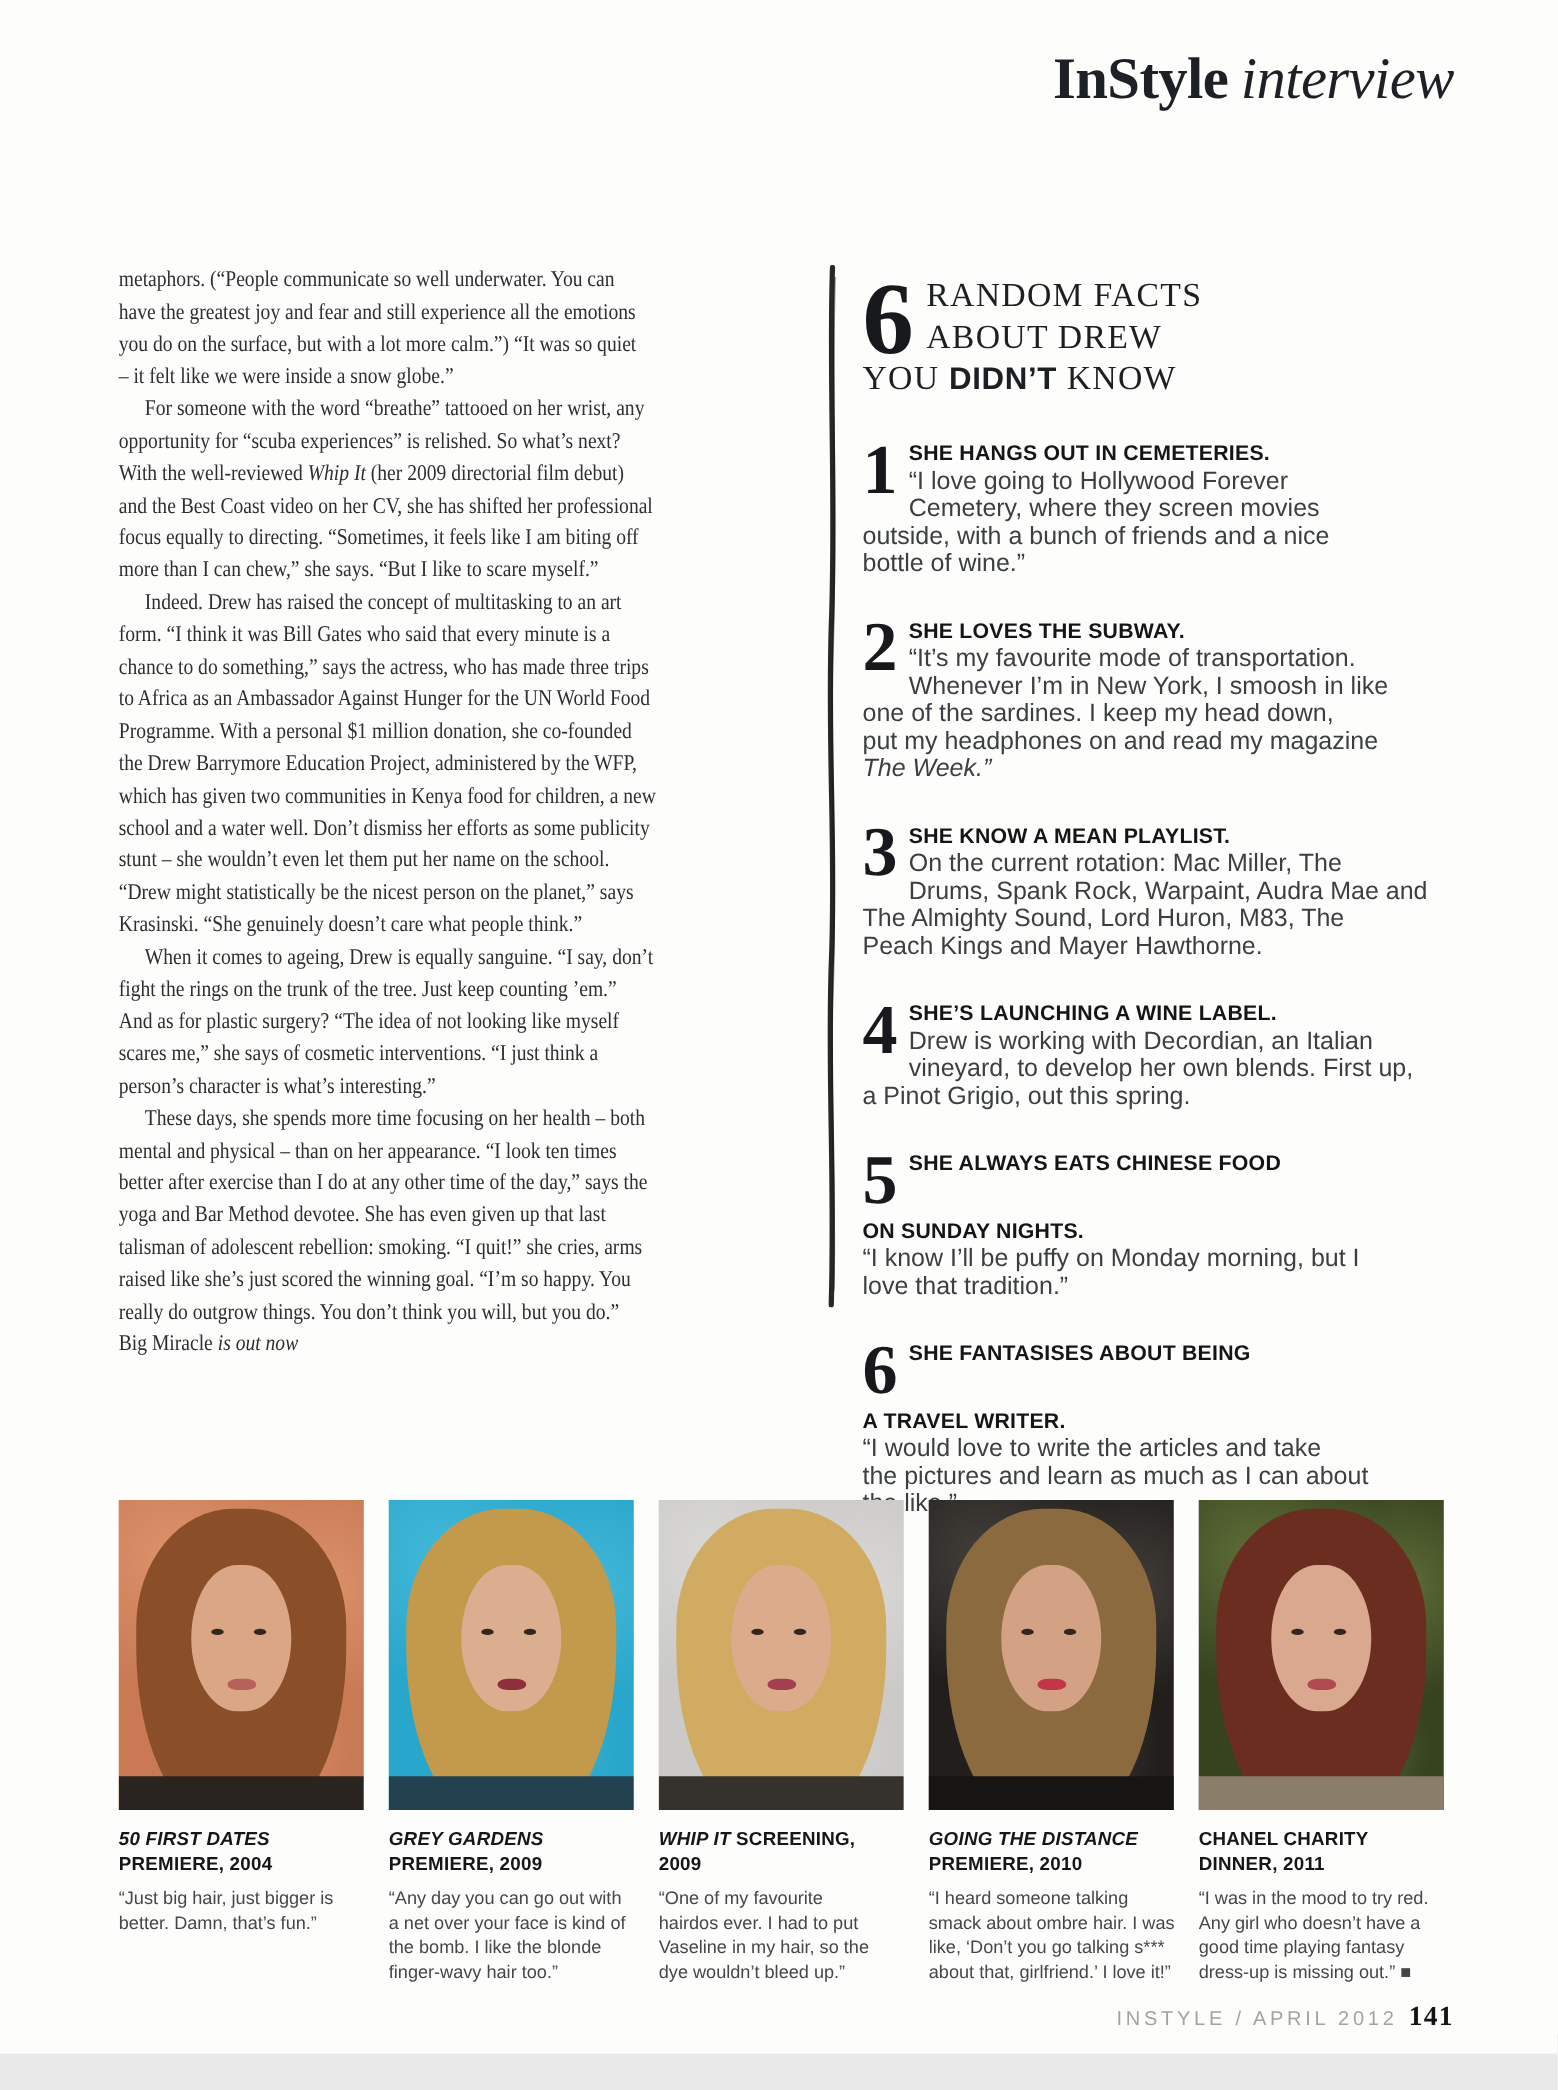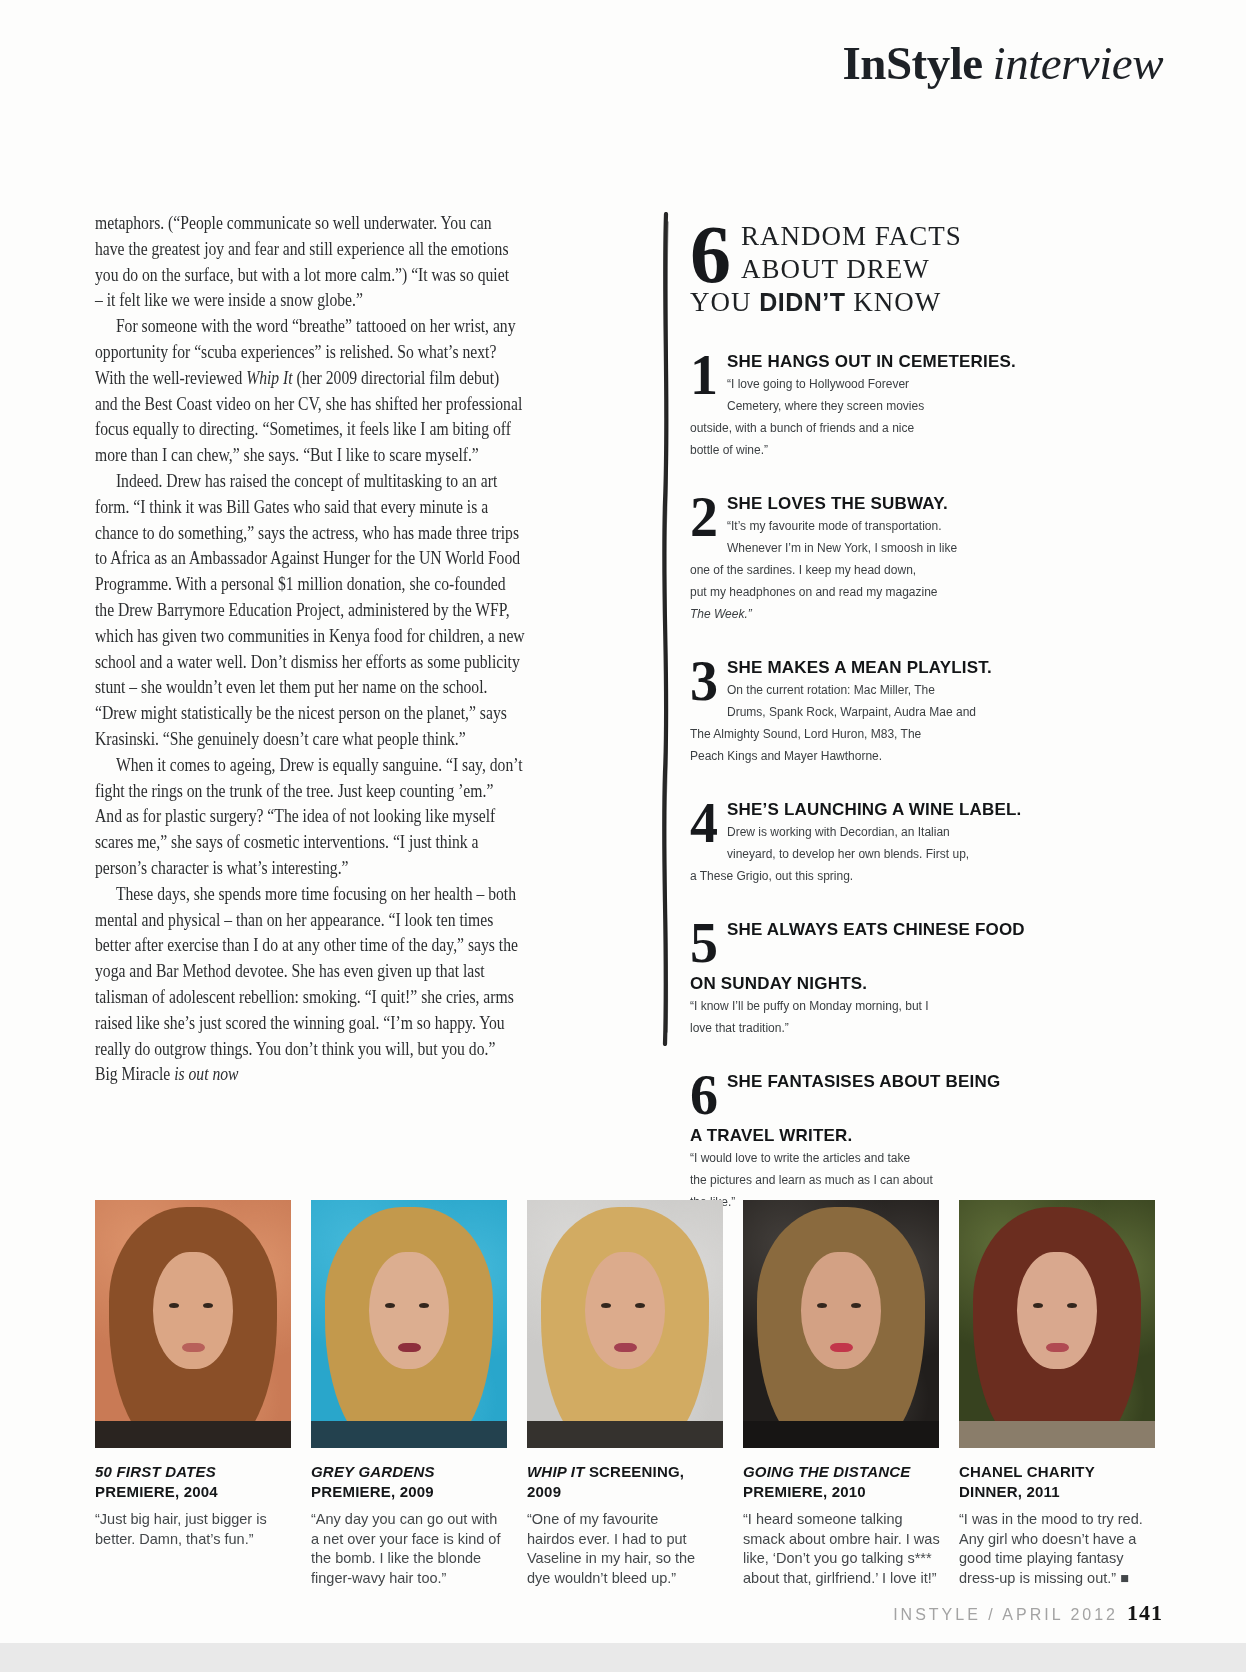--- a/index.html
+++ b/index.html
@@ -48,21 +48,21 @@
   .fact:after{content:"";display:block;clear:both;}
   .fact-num{
     float:left;font-family:"Liberation Serif",serif;font-weight:bold;
     font-size:56px;line-height:44px;height:44px;margin:2px 9px 0 0;color:#17191c;
   }
   .fact-heading-line{
     font-size:17px;font-weight:bold;line-height:22px;color:#131517;
     letter-spacing:.2px;white-space:nowrap;margin-top:32px;
   }
   .fact-body-line{
-    font-size:12px;line-height:22px;color:#3b3f42;white-space:nowrap;
+    font-size:20px;line-height:22px;color:#3b3f42;white-space:nowrap;
   }
   .fact-body-line .it{font-style:italic;}
   
   .photos{position:absolute;left:95px;top:1200px;width:1060px;display:flex;gap:20px;}
   .photo{
     position:relative;width:196px;height:248px;overflow:hidden;background:var(--pbg);
   }
   .ph-acc{
     position:absolute;inset:0;opacity:.6;
     background:
@@ -186,32 +186,32 @@
           <span class="fact-num">2</span>
           <div class="fact-heading-line">SHE LOVES THE SUBWAY.</div>
           <div class="fact-body-line"><span>“It’s my favourite mode of transportation.</span></div>
           <div class="fact-body-line"><span>Whenever I’m in New York, I smoosh in like</span></div>
           <div class="fact-body-line"><span>one of the sardines. I keep my head down,</span></div>
           <div class="fact-body-line"><span>put my headphones on and read my magazine</span></div>
           <div class="fact-body-line"><span class="it">The Week.”</span></div>
         </div>
         <div class="fact">
           <span class="fact-num">3</span>
-          <div class="fact-heading-line">SHE MAKES A MEAN PLAYLIST.</div>
+          <div class="fact-heading-line">SHE KNOW A MEAN PLAYLIST.</div>
           <div class="fact-body-line"><span>On the current rotation: Mac Miller, The</span></div>
           <div class="fact-body-line"><span>Drums, Spank Rock, Warpaint, Audra Mae and</span></div>
           <div class="fact-body-line"><span>The Almighty Sound, Lord Huron, M83, The</span></div>
           <div class="fact-body-line"><span>Peach Kings and Mayer Hawthorne.</span></div>
         </div>
         <div class="fact">
           <span class="fact-num">4</span>
           <div class="fact-heading-line">SHE’S LAUNCHING A WINE LABEL.</div>
           <div class="fact-body-line"><span>Drew is working with Decordian, an Italian</span></div>
           <div class="fact-body-line"><span>vineyard, to develop her own blends. First up,</span></div>
-          <div class="fact-body-line"><span>a These Grigio, out this spring.</span></div>
+          <div class="fact-body-line"><span>a Pinot Grigio, out this spring.</span></div>
         </div>
         <div class="fact">
           <span class="fact-num" style="line-height: 44px;">5</span>
           <div class="fact-heading-line">SHE ALWAYS EATS CHINESE FOOD</div>
           <div class="fact-heading-line">ON SUNDAY NIGHTS.</div>
           <div class="fact-body-line"><span>“I know I’ll be puffy on Monday morning, but I</span></div>
           <div class="fact-body-line"><span>love that tradition.”</span></div>
         </div>
         <div class="fact">
           <span class="fact-num" style="line-height: 44px;">6</span>

